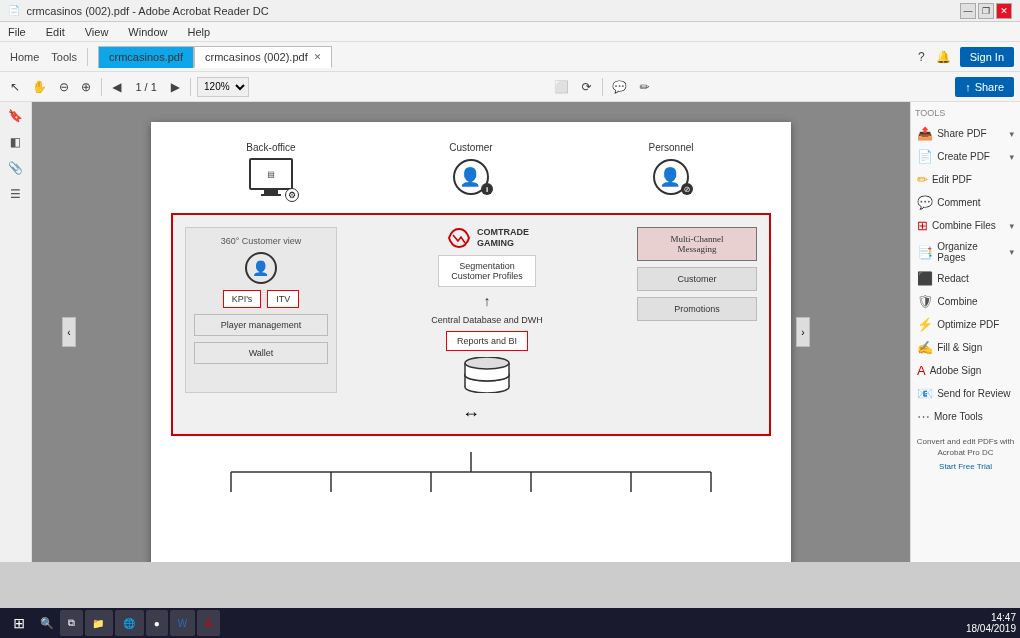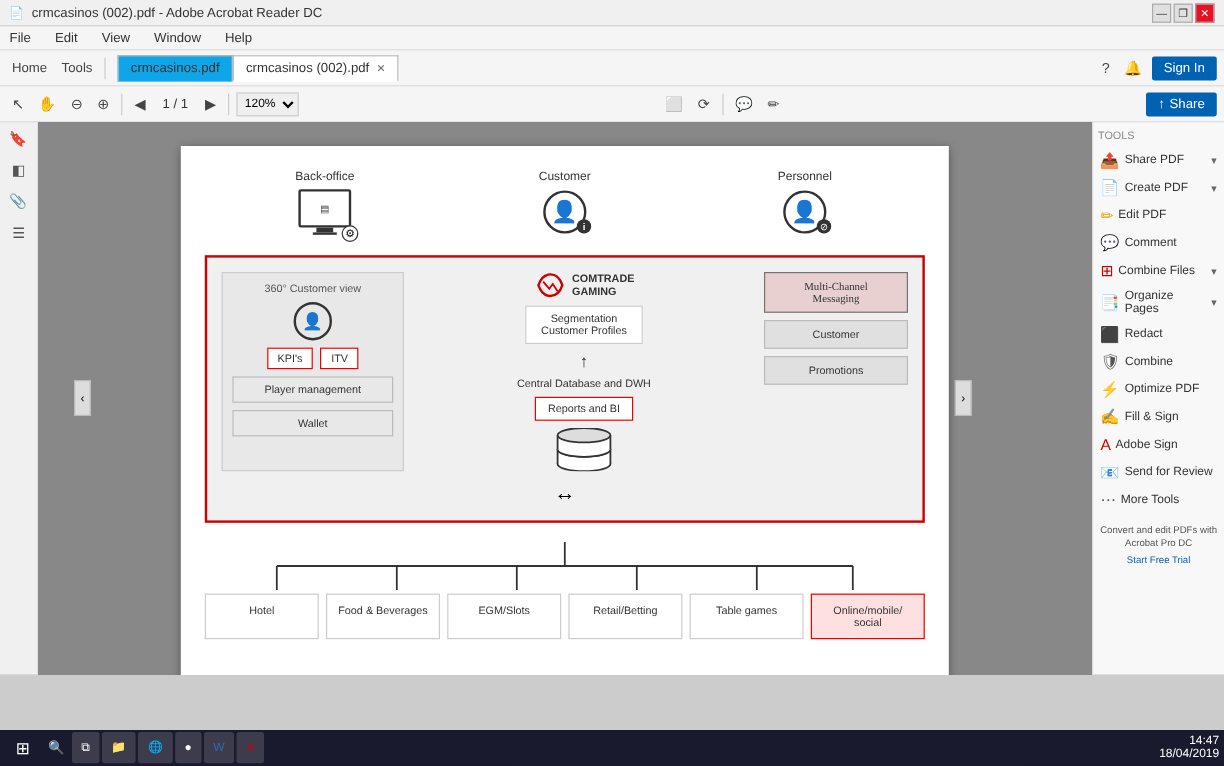--- a/index.html
+++ b/index.html
@@ -645,31 +645,20 @@
           <line x1="60" y1="20" x2="540" y2="20" stroke="#333" stroke-width="1.5"></line>
 
           <line x1="60" y1="20" x2="60" y2="40" stroke="#333" stroke-width="1.5"></line>
           <line x1="160" y1="20" x2="160" y2="40" stroke="#333" stroke-width="1.5"></line>
           <line x1="260" y1="20" x2="260" y2="40" stroke="#333" stroke-width="1.5"></line>
           <line x1="360" y1="20" x2="360" y2="40" stroke="#333" stroke-width="1.5"></line>
           <line x1="460" y1="20" x2="460" y2="40" stroke="#333" stroke-width="1.5"></line>
           <line x1="540" y1="20" x2="540" y2="40" stroke="#333" stroke-width="1.5"></line>
         </svg>
         
-        <div class="leaf-row">
-          <div class="leaf-box">Hotel</div>
-          <div class="leaf-box">Food &amp; Beverages</div>
-          <div class="leaf-box">EGM/Slots</div>
-          <div class="leaf-box">Retail/Betting</div>
-          <div class="leaf-box">Table games</div>
-          <div class="leaf-box highlighted">
-            <span style="white-space:pre-line;">Online/mobile/
-social</span>
-          </div>
-        </div>
       </div>
 
     </div>
   </div>
 
   <div class="acrobat-right">
     <div class="acrobat-right-title">Tools</div>
 
     <button class="acrobat-action-btn">
       <span class="btn-icon" style="color:#c00;">📤</span>

